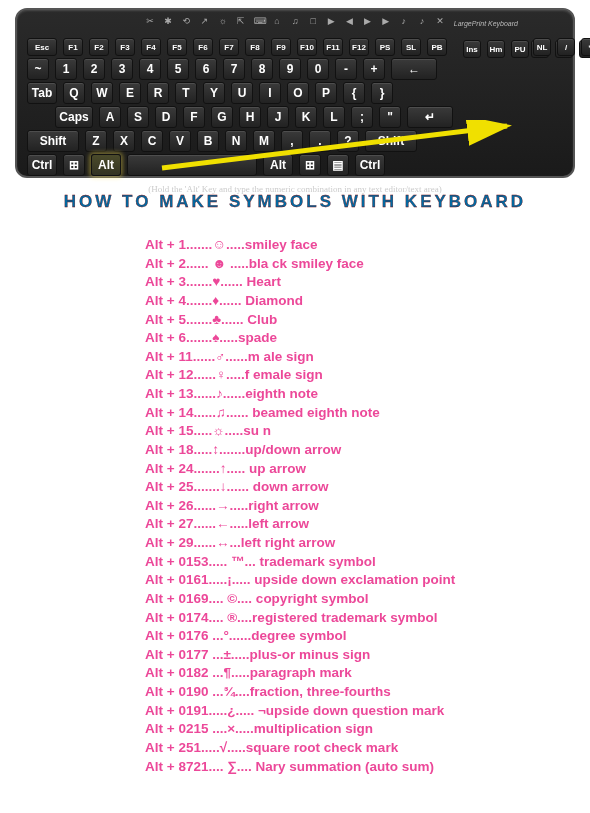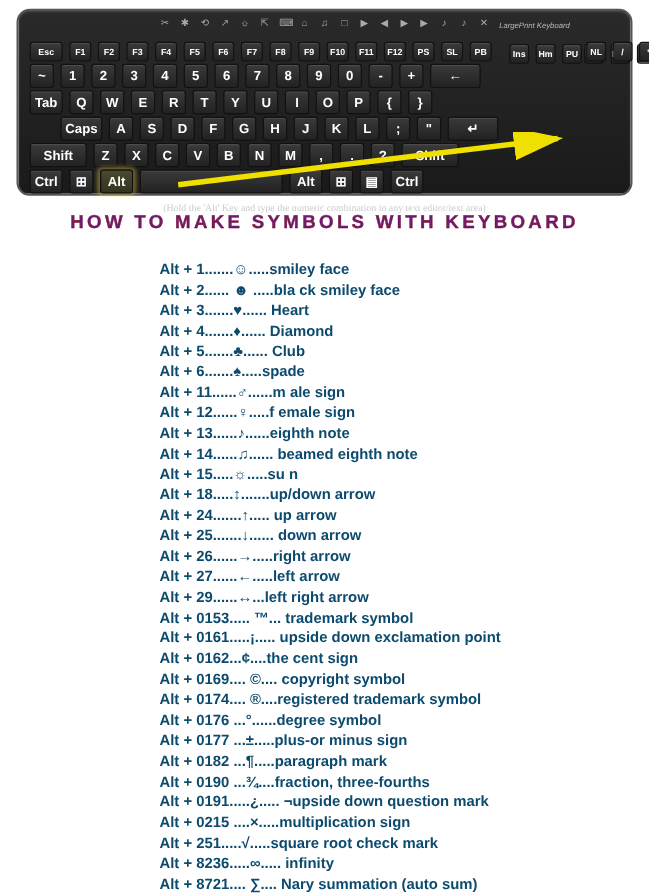--- a/index.html
+++ b/index.html
@@ -99,31 +99,31 @@
     font-size: 9px;
     margin-top: 6px;
     font-family: Liberation Serif, serif;
   }
   .title {
     text-align: center;
     margin: 14px 0 24px;
     font-family: Impact, "Arial Black", sans-serif;
     font-size: 17px;
     letter-spacing: 3px;
-    color: #701a75;
+    color: #0369a1;
     font-weight: 900;
     text-transform: uppercase;
     -webkit-text-stroke: 0.3px #700;
   }
   .list {
     padding-left: 130px;
     font-size: 13.5px;
     line-height: 1.38;
     font-weight: bold;
-    color: #0c4a6e;
+    color: #ec4899;
   }
   .list .line { white-space: nowrap; }
 </style>
 </head>
 <body>
 
 <div class="wrap">
 
   <div class="keyboard">
     <div class="top-icons">
@@ -321,26 +321,24 @@
       <div class="line">Alt + 14......♫...... beamed eighth note</div>
       <div class="line">Alt + 15.....☼.....su n</div>
       <div class="line">Alt + 18.....↕.......up/down arrow</div>
       <div class="line">Alt + 24.......↑..... up arrow</div>
       <div class="line">Alt + 25.......↓...... down arrow</div>
       <div class="line">Alt + 26......→.....right arrow</div>
       <div class="line">Alt + 27......←.....left arrow</div>
       <div class="line">Alt + 29......↔...left right arrow</div>
       <div class="line">Alt + 0153..... ™... trademark symbol</div>
       <div class="line">Alt + 0161.....¡..... upside down exclamation point</div>
-      <div class="line">Alt + 0162...¢....the cent sign</div>
       <div class="line">Alt + 0169.... ©.... copyright symbol</div>
       <div class="line">Alt + 0174.... ®....registered  trademark symbol</div>
       <div class="line">Alt + 0176 ...°......degree symbol</div>
       <div class="line">Alt + 0177 ...±.....plus-or minus sign</div>
       <div class="line">Alt + 0182 ...¶.....paragraph mark</div>
       <div class="line">Alt + 0190 ...¾....fraction, three-fourths</div>
       <div class="line">Alt + 0191.....¿..... ¬upside down question mark</div>
       <div class="line">Alt + 0215 ....×.....multiplication sign</div>
       <div class="line">Alt + 251.....√.....square root check mark</div>
-      <div class="line">Alt + 8236.....∞..... infinity</div>
       <div class="line">Alt + 8721.... ∑.... Nary summation (auto sum)</div>
     </div>
 </div>
 
 </body></html>

